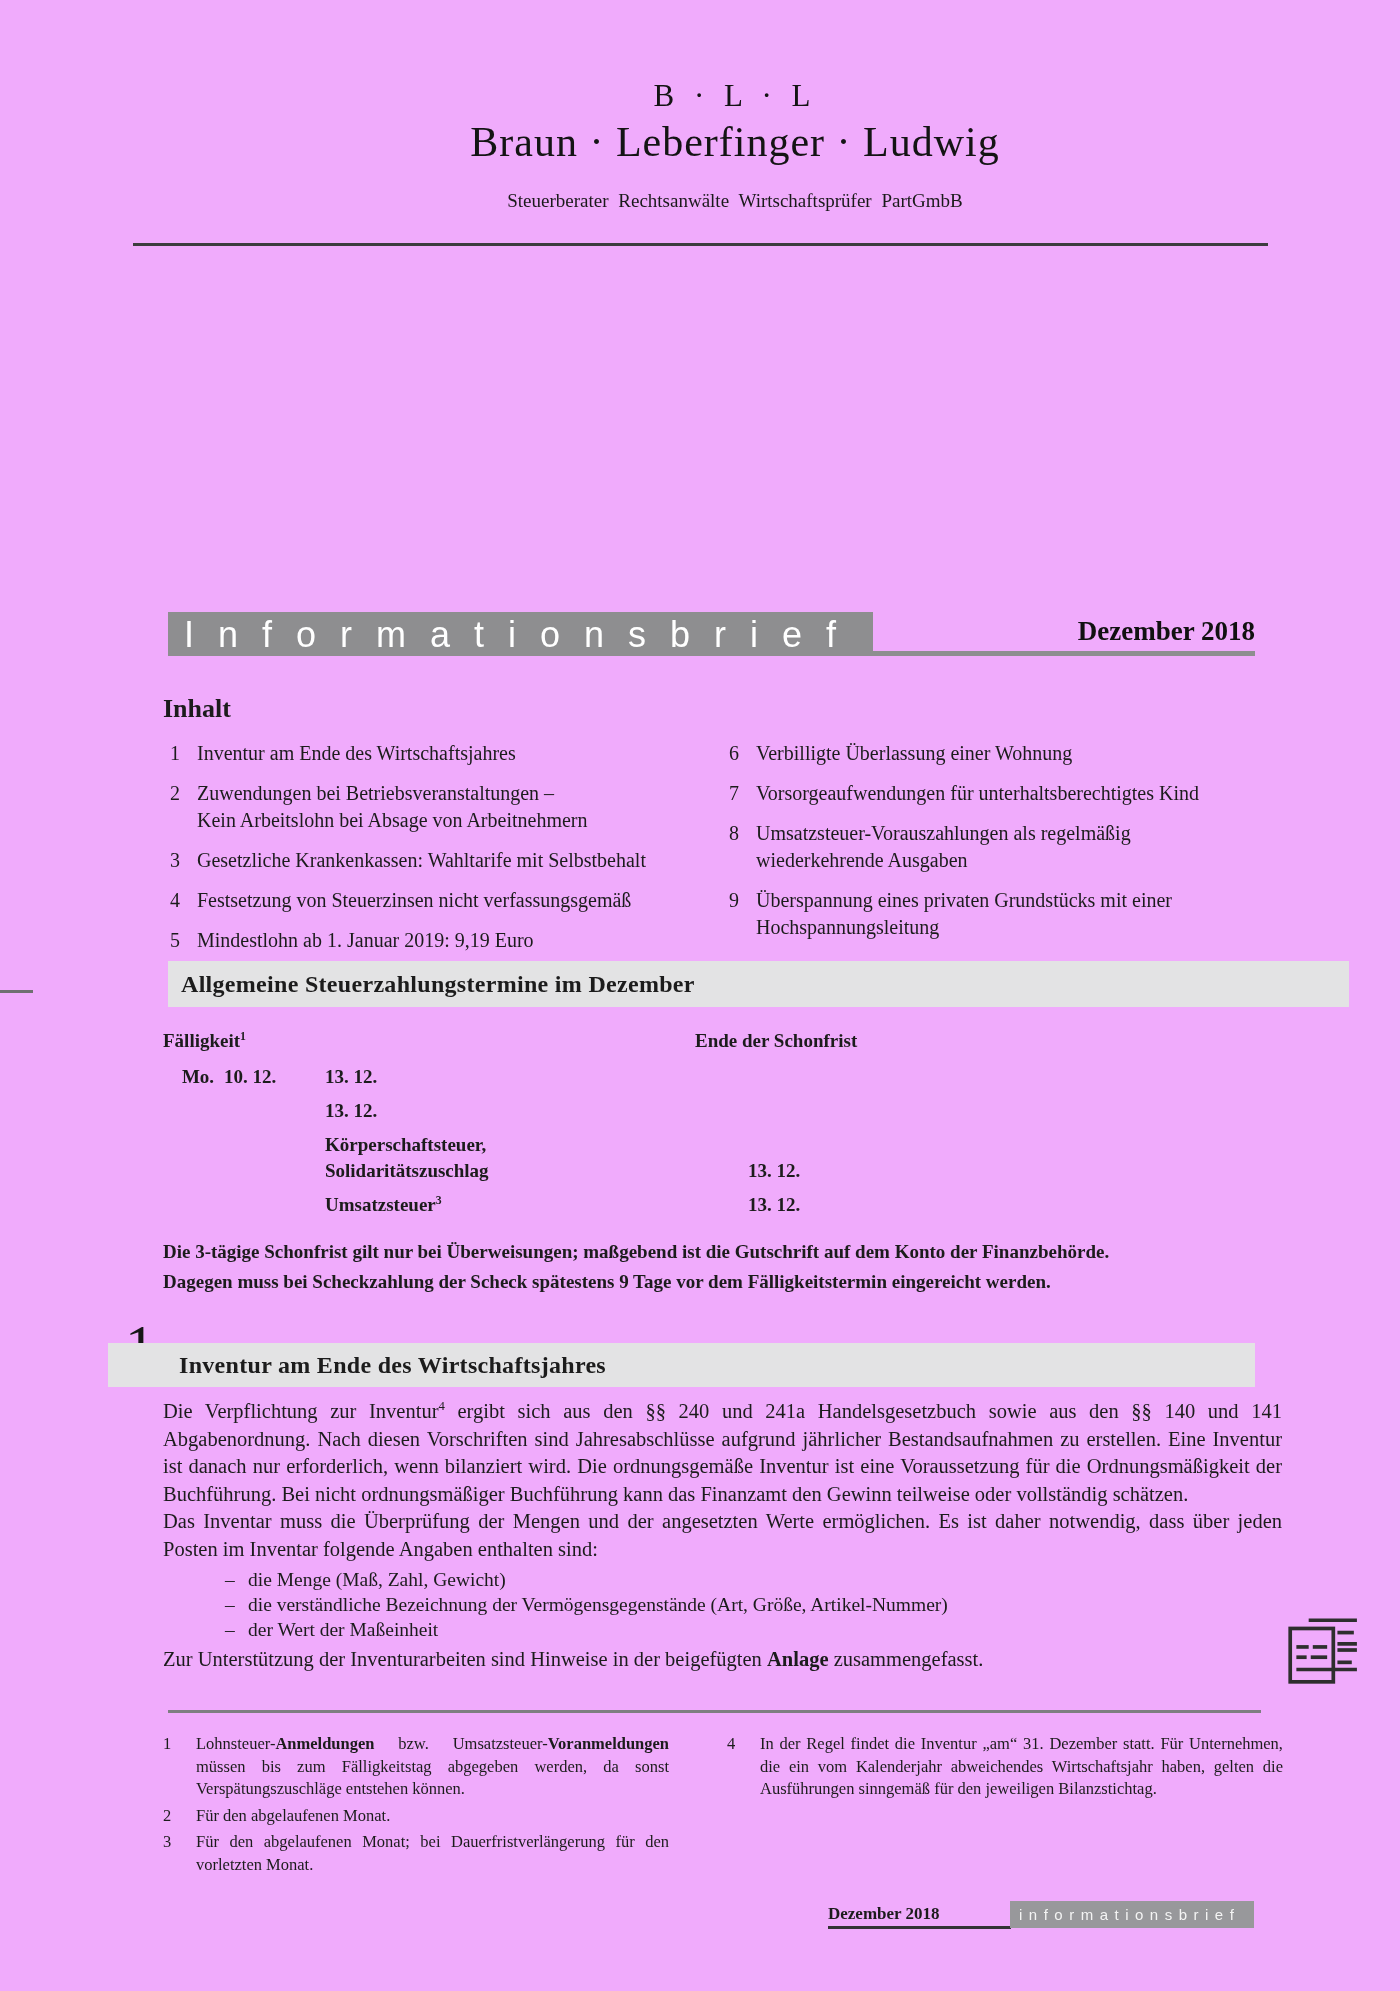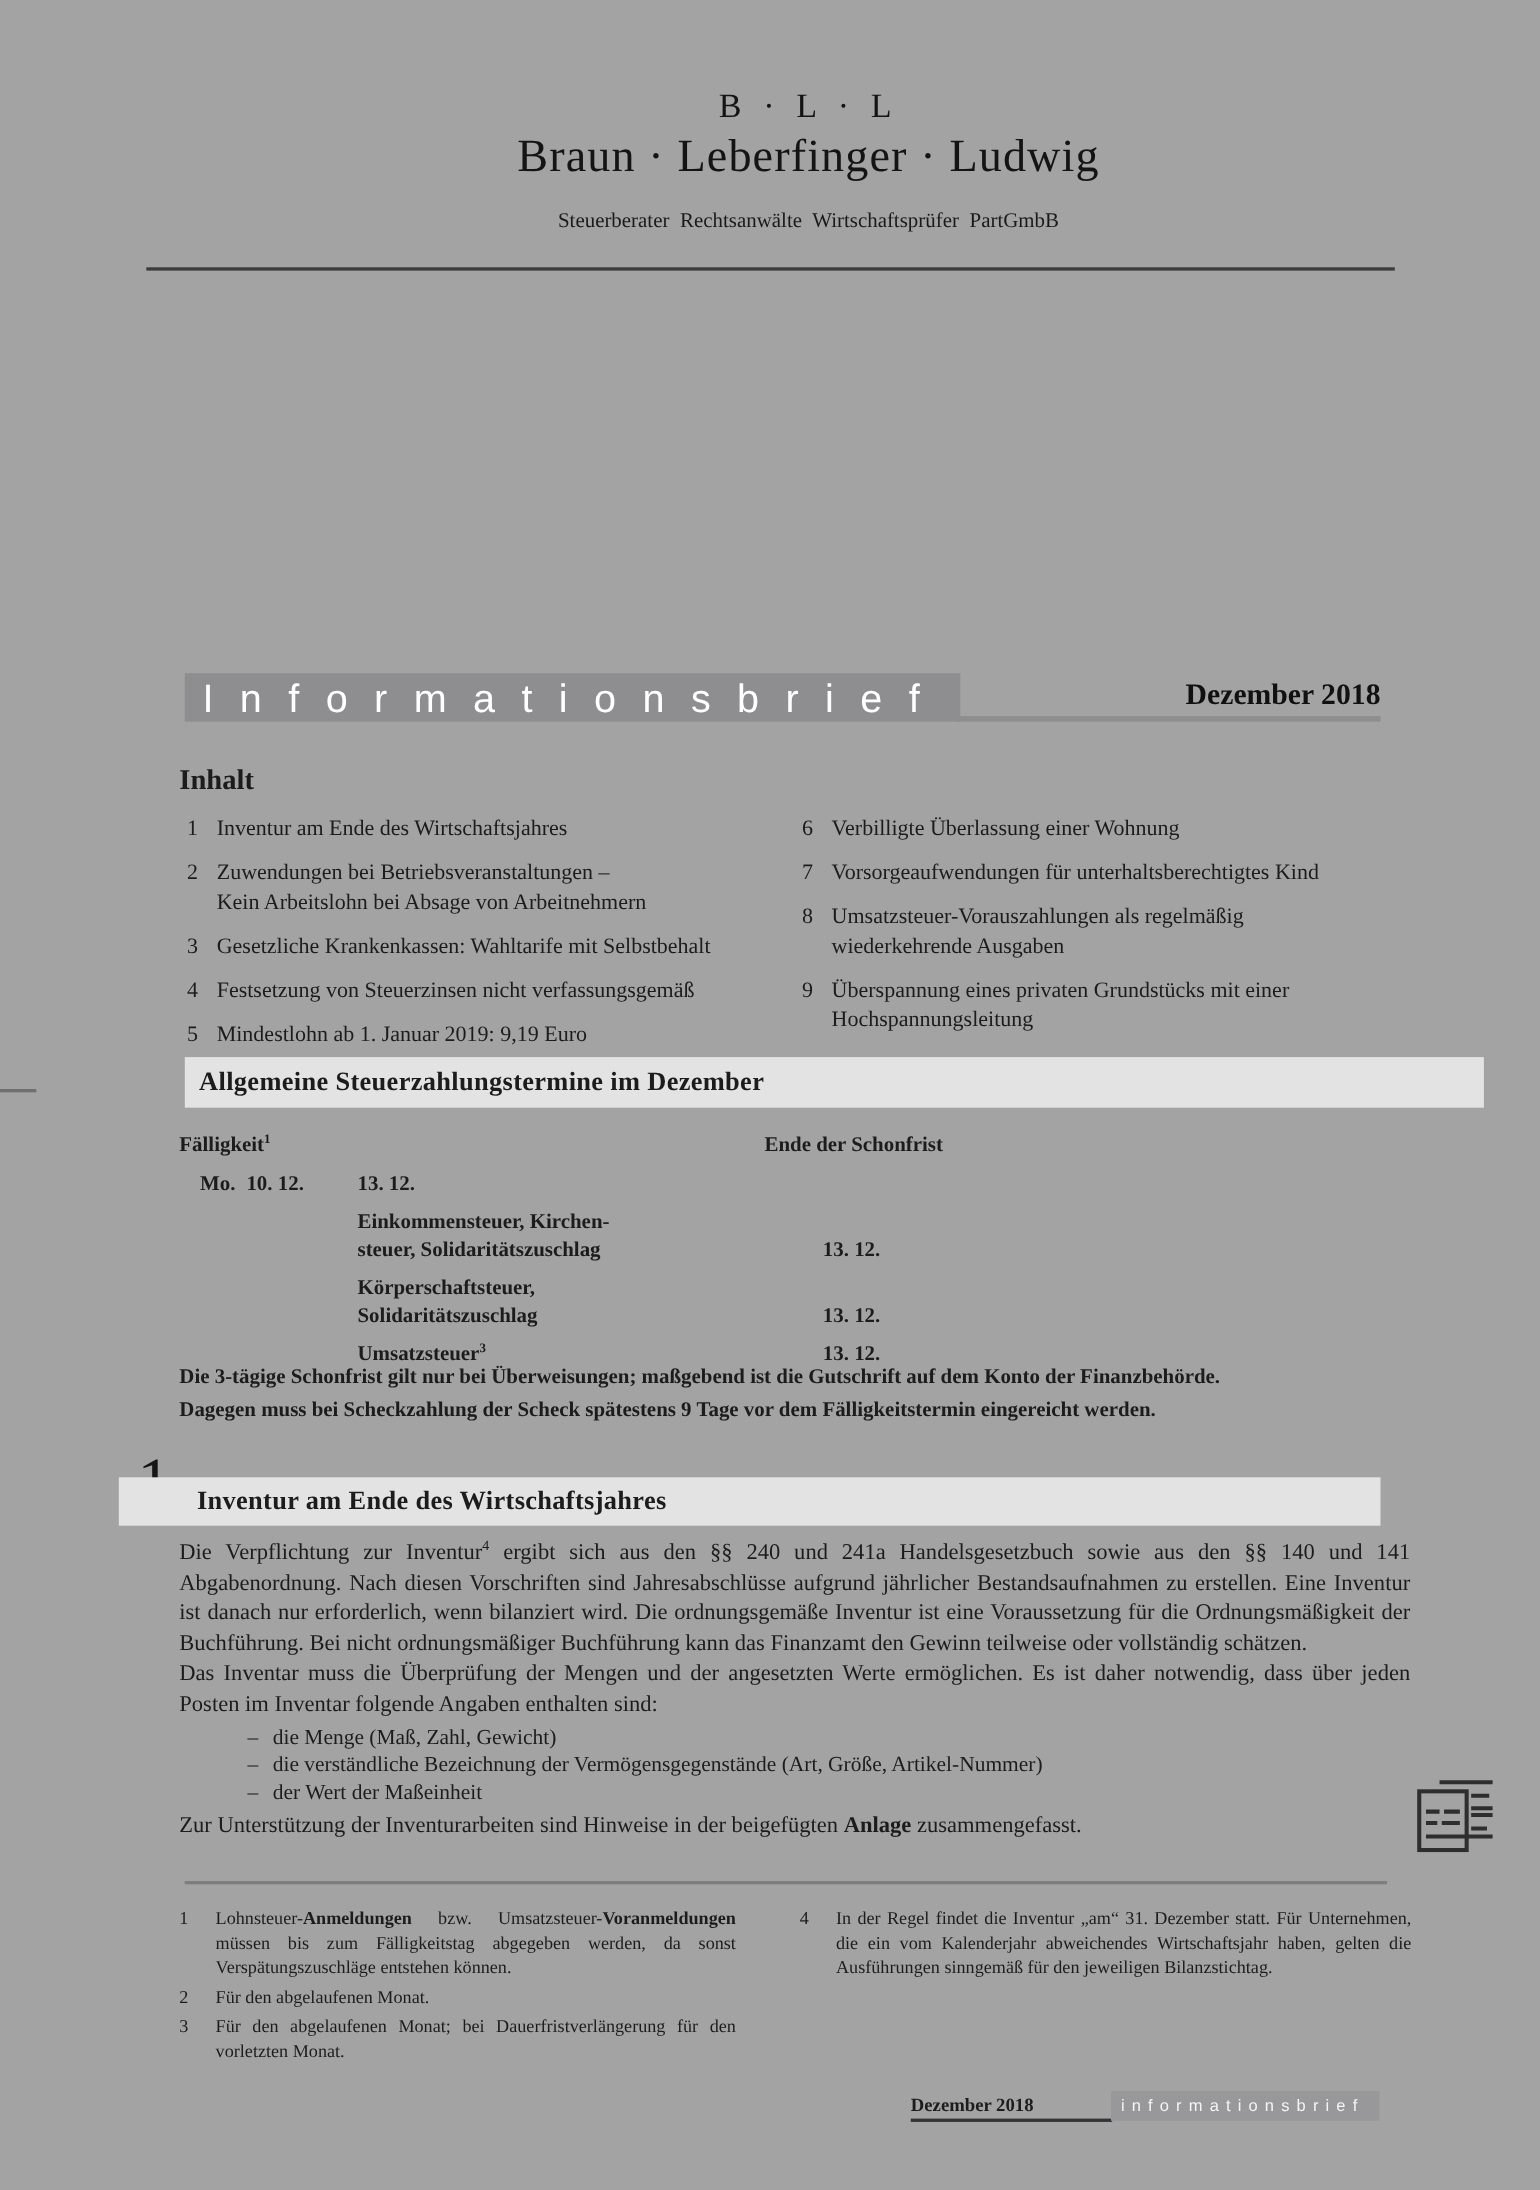--- a/index.html
+++ b/index.html
@@ -1,17 +1,17 @@
 <!DOCTYPE html>
 <html><head>
 <meta charset="utf-8">
 <style>
   html,body{margin:0;padding:0;background:#ffffff;}
   #page{
-    position:relative;width:1400px;height:1991px;background:#a3a3a3;
+    position:relative;width:1400px;height:1991px;background:#f0abfc;
     font-family:"Liberation Serif", serif;color:#1c1c1c;overflow:hidden;
   }
   .abs{position:absolute;}
   .pre{white-space:pre-line;}
   sup{font-size:0.62em;vertical-align:super;line-height:0;}
 
   
   .lh-center{left:0;width:1400px;text-align:center;transform:translateX(35px);}
   #lh-monogram{top:78px;font-size:31px;letter-spacing:6px;color:#141414;}
   #lh-name{top:118px;font-size:42px;letter-spacing:1px;color:#141414;}
@@ -167,22 +167,20 @@
           <span class="sched-weekday">Mo.</span>
           <span>10. 12.</span>
         </span>
       <span class="sched-date">13. 12.</span>
     </div>
     <div class="sched-row">
       <span class="sched-day">
           <span class="sched-weekday"></span>
           <span></span>
         </span>
-      <span class="sched-tax"><span class="pre">Einkommensteuer, Kirchen-
-steuer, Solidaritätszuschlag</span><sup></sup></span>
       <span class="sched-date">13. 12.</span>
     </div>
     <div class="sched-row">
       <span class="sched-day">
           <span class="sched-weekday"></span>
           <span></span>
         </span>
       <span class="sched-tax"><span class="pre">Körperschaftsteuer,
 Solidaritätszuschlag</span><sup></sup></span>
       <span class="sched-date">13. 12.</span>

